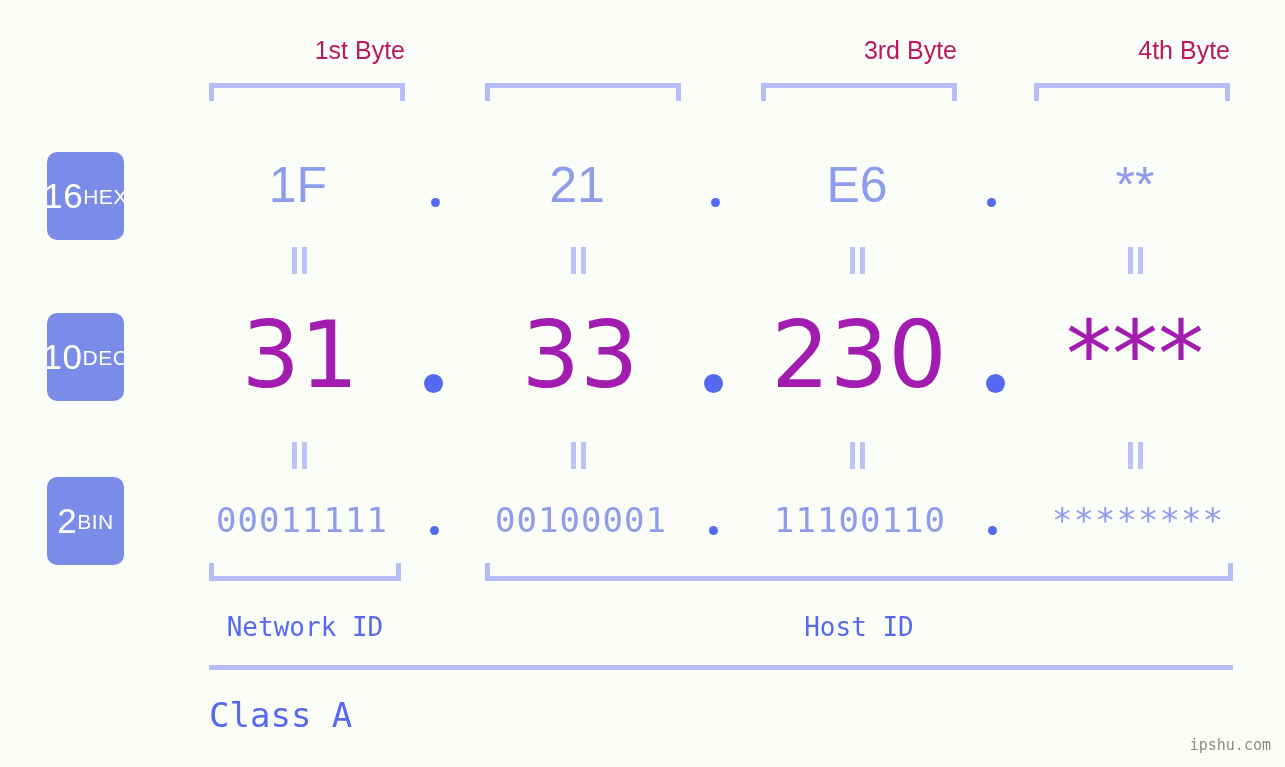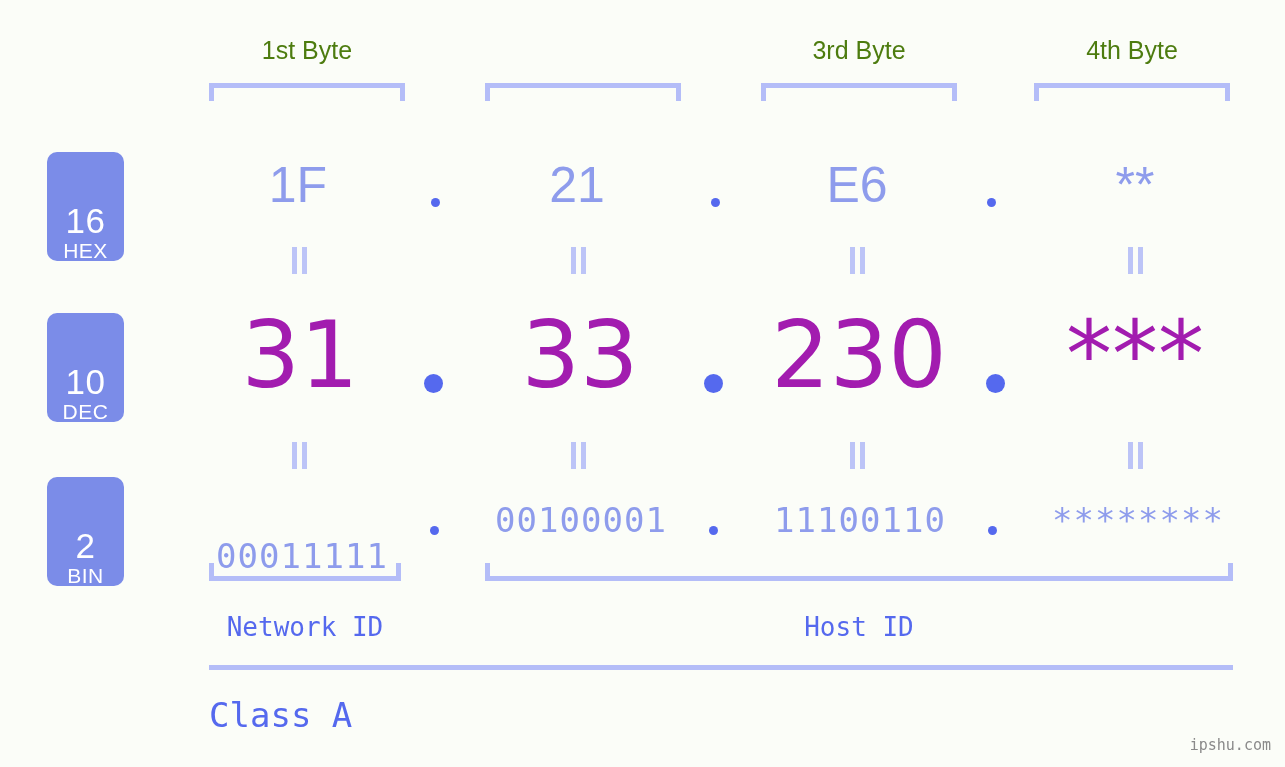--- a/index.html
+++ b/index.html
@@ -17,28 +17,28 @@
   #stage {
     position: relative;
     width: 1285px;
     height: 767px;
   }
 
   
   .badge {
     position: absolute;
     width: 77px;
-    height: 109px;
+    height: 88px;
     border-radius: 10px;
     background: #7b8ce8;
     color: #ffffff;
     display: flex;
-    flex-direction: column;
+    flex-direction: row;
     align-items: center;
-    justify-content: flex-end;
+    justify-content: center;
     line-height: 1;
     box-sizing: border-box;
   }
   .badge .num {
     font-size: 35px;
     font-weight: 400;
     letter-spacing: 0.5px;
     margin-bottom: 2px;
   }
   .badge .lbl {
@@ -46,22 +46,22 @@
     font-weight: 400;
     letter-spacing: 0.5px;
   }
   .badge-hex { left: 47px; top: 152px; }
   .badge-dec { left: 47px; top: 313px; }
   .badge-bin { left: 47px; top: 477px; }
 
   
   .byte-head {
     position: absolute;
-    text-align: center;
-    color: #4d7c0f;
+    text-align: right;
+    color: #be185d;
     font-size: 25px;
     font-weight: 400;
     top: 36px;
     white-space: nowrap;
   }
 
   
   .bracket-top {
     position: absolute;
     height: 18px;
@@ -248,21 +248,21 @@
   <div class="eq" style="left:850px; top:442px;">
     <i class="a"></i>
       <i class="b"></i>
   </div>
   <div class="eq" style="left:1128px; top:442px;">
     <i class="a"></i>
       <i class="b"></i>
   </div>
 
   <div class="row-bin">
-    <div class="cell" style="left:202px; top:503px; width:200px;margin-top:36px;">00011111</div>
+    <div class="cell" style="left:202px; top:503px; width:200px;">00011111</div>
     <div class="cell" style="left:481px; top:503px; width:200px;">00100001</div>
     <div class="cell" style="left:760px; top:503px; width:200px;">11100110</div>
     <div class="cell" style="left:1038px; top:503px; width:200px;">********</div>
 
     <div class="dot dot-bin" style="left:430px; top:526px;"></div>
     <div class="dot dot-bin" style="left:709px; top:526px;"></div>
     <div class="dot dot-bin" style="left:988px; top:526px;"></div>
   </div>
 
   <div class="bracket-bottom" style="left:209px; top:563px; width:192px;"></div>

